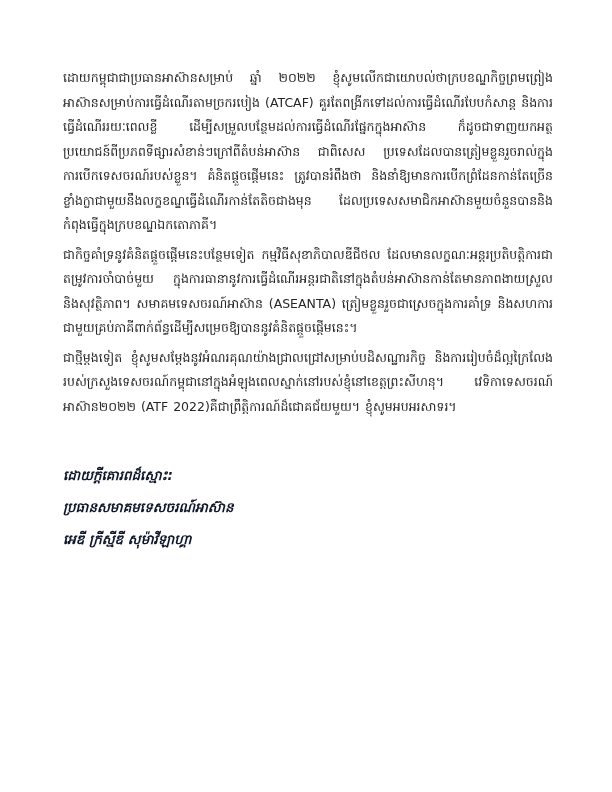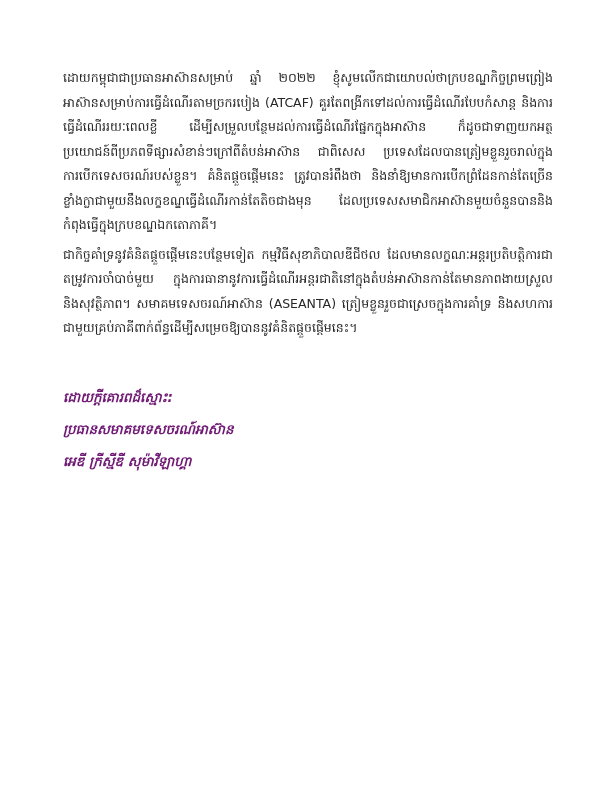--- a/index.html
+++ b/index.html
@@ -32,31 +32,32 @@
   }
   .signature {
     margin-top: 46px;
   }
   .sig-line {
     margin: 0 0 12px 0;
     font-size: 13.5px;
     line-height: 20px;
     font-weight: bold;
     font-style: italic;
-    color: #701a75;
+    color: #0f172a;
     text-align: left;
   }
 </style>
 </head>
 <body>
 
 <div class="page">
   <div class="content">
     <p class="para">ដោយកម្ពុជាជាប្រធានអាស៊ានសម្រាប់ ឆ្នាំ ២០២២ ខ្ញុំសូមលើកជាយោបល់ថាក្របខណ្ឌកិច្ចព្រមព្រៀងអាស៊ានសម្រាប់ការធ្វើដំណើរតាមច្រករបៀង (ATCAF) គួរតែពង្រីកទៅដល់ការធ្វើដំណើរបែបកំសាន្ត និងការធ្វើដំណើររយៈពេលខ្លី ដើម្បីសម្រួលបន្ថែមដល់ការធ្វើដំណើរផ្នែកក្នុងអាស៊ាន ក៏ដូចជាទាញយកអត្ថប្រយោជន៍ពីប្រភពទីផ្សារសំខាន់ៗក្រៅពីតំបន់អាស៊ាន ជាពិសេស ប្រទេសដែលបានត្រៀមខ្លួនរួចរាល់ក្នុងការបើកទេសចរណ៍របស់ខ្លួន។ គំនិតផ្តួចផ្តើមនេះ ត្រូវបានរំពឹងថា និងនាំឱ្យមានការបើកព្រំដែនកាន់តែច្រើនខ្លាំងក្លាជាមួយនឹងលក្ខខណ្ឌធ្វើដំណើរកាន់តែតិចជាងមុន ដែលប្រទេសសមាជិកអាស៊ានមួយចំនួនបាននិងកំពុងធ្វើក្នុងក្របខណ្ឌឯកតោភាគី។</p>
     <p class="para">ជាកិច្ចគាំទ្រនូវគំនិតផ្តួចផ្តើមនេះបន្ថែមទៀត កម្មវិធីសុខាភិបាលឌីជីថល ដែលមានលក្ខណៈអន្តរប្រតិបត្តិការជាតម្រូវការចាំបាច់មួយ ក្នុងការធានានូវការធ្វើដំណើរអន្តរជាតិនៅក្នុងតំបន់អាស៊ានកាន់តែមានភាពងាយស្រួល និងសុវត្ថិភាព។ សមាគមទេសចរណ៍អាស៊ាន (ASEANTA) ត្រៀមខ្លួនរួចជាស្រេចក្នុងការគាំទ្រ និងសហការ ជាមួយគ្រប់ភាគីពាក់ព័ន្ធដើម្បីសម្រេចឱ្យបាននូវគំនិតផ្តួចផ្តើមនេះ។</p>
+    <p class="para">ជាថ្មីម្តងទៀត ខ្ញុំសូមសម្តែងនូវអំណរគុណយ៉ាងជ្រាលជ្រៅសម្រាប់បដិសណ្ឋារកិច្ច និងការរៀបចំដ៏ល្អក្រៃលែងរបស់ក្រសួងទេសចរណ៍កម្ពុជានៅក្នុងអំឡុងពេលស្នាក់នៅរបស់ខ្ញុំនៅខេត្តព្រះសីហនុ។ វេទិកាទេសចរណ៍អាស៊ាន២០២២ (ATF 2022)គឺជាព្រឹត្តិការណ៍ដ៏ជោគជ័យមួយ។ ខ្ញុំសូមអបអរសាទរ។</p>
 
     <div class="signature">
       <p class="sig-line">ដោយក្តីគោរពដ៏ស្មោះ:</p>
       <p class="sig-line">ប្រធានសមាគមទេសចរណ៍អាស៊ាន</p>
       <p class="sig-line">អេឌី ក្រីស្មីឌី សុម៉ាវីឡាហ្គា</p>
     </div>
   </div>
 </div>
 
 </body></html>

